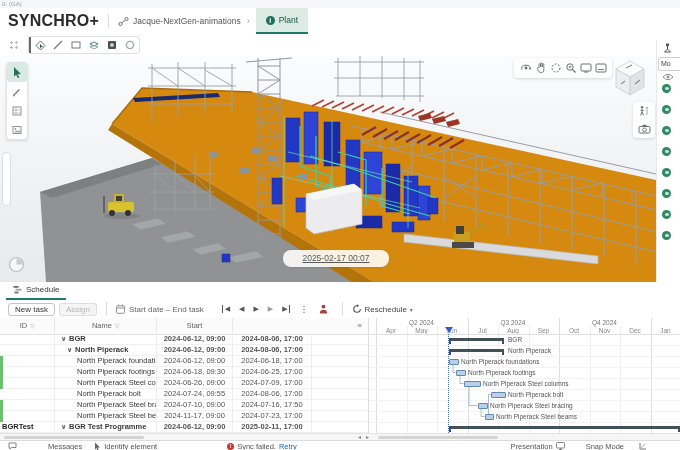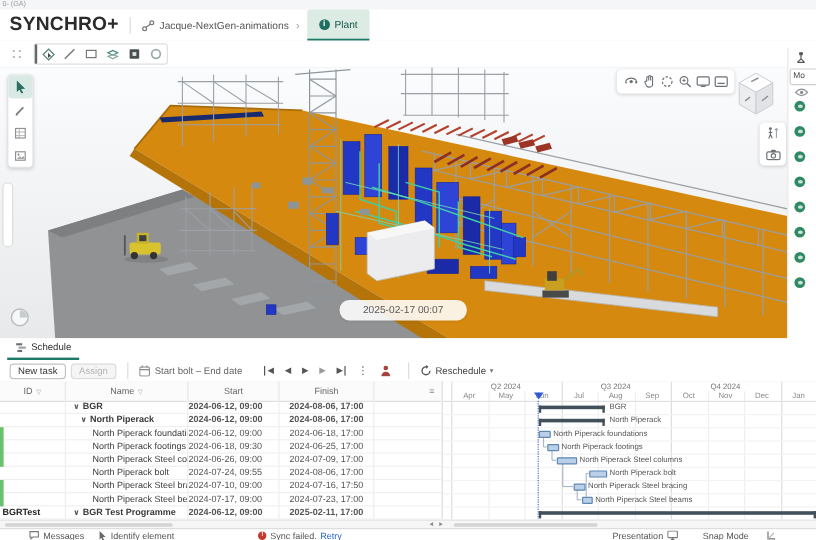--- a/index.html
+++ b/index.html
@@ -28,21 +28,21 @@
   .pbtn{width:20px;height:19px;display:flex;align-items:center;justify-content:center;}
   .pbtn.sel{background:#d8eae3;border-radius:3px;}
   #panel-handle{left:2px;top:96px;width:7px;height:52px;background:#fff;border:1px solid #ddd;border-radius:4px;}
   #navbar3d{left:514px;top:2px;height:20px;background:#fff;border-radius:4px;box-shadow:0 1px 3px rgba(0,0,0,.15);display:flex;align-items:center;padding:0 4px;}
   .nbtn{width:15px;height:16px;display:flex;align-items:center;justify-content:center;}
   #cube{left:612px;top:2px;}
   #walkpanel{left:633px;top:46px;width:22px;background:#fff;border-radius:4px;box-shadow:0 1px 3px rgba(0,0,0,.15);}
   .wbtn{width:22px;height:18px;display:flex;align-items:center;justify-content:center;}
   #simbtn{left:8px;top:200px;width:17px;height:17px;}
   #stamp{left:283px;top:194px;width:106px;height:17px;background:rgba(255,255,255,.88);border-radius:8px;
-         font-size:8.5px;color:#5a5a5a;text-align:center;line-height:17px;box-shadow:0 1px 2px rgba(0,0,0,.08);}
+         font-size:8.5px;color:#5a5a5a;text-align:center;line-height:17px;box-shadow:0 1px 2px rgba(0,0,0,.08);text-decoration:underline;}
   
   #rightbar{left:656px;top:40px;width:24px;height:242px;background:#fff;border-left:1px solid #e8e8e8;}
   .gdot{position:absolute;left:5px;width:9px;height:9px;border-radius:50%;background:#2f8a63;}
   .gdot::after{content:"";position:absolute;left:2.5px;top:3px;width:4px;height:2.5px;border-radius:50%;background:rgba(255,255,255,.75);}
   #mo-box{position:absolute;left:1px;top:17px;width:22px;height:12px;border:1px solid #cfcfcf;border-radius:2px;font-size:7px;color:#444;line-height:12px;padding-left:2px;overflow:hidden;background:#fff;}
   
   #tabrow{left:0;top:282px;width:680px;height:18px;background:#fff;border-bottom:1px solid #e2e2e2;display:flex;align-items:flex-end;}
   #sched-tab{margin-left:6px;height:17px;display:flex;align-items:center;border-bottom:2px solid #1d7a68;padding:0 7px;}
   #sched-tab .lbl{font-size:8px;color:#333;margin-left:4px;}
   #schedbar{left:0;top:300px;width:680px;height:18px;background:#fff;border-bottom:1px solid #e6e6e6;display:flex;align-items:center;font-size:8px;color:#555;}
@@ -56,21 +56,21 @@
   
   #table{left:0;top:318px;width:368px;height:115px;background:#fff;font-size:7.5px;overflow:hidden;}
   #thead{position:absolute;left:0;top:0;width:368px;height:16px;background:#fbfbfb;border-bottom:1px solid #e0e0e0;color:#666;}
   .hc{position:absolute;top:0;height:16px;line-height:16px;text-align:center;border-right:1px solid #e8e8e8;box-sizing:border-box;}
   .funnel{font-size:5.5px;color:#aaa;margin-left:3px;}
   .trow{position:absolute;left:0;width:368px;height:11px;border-bottom:1px solid #f0f0f0;box-sizing:border-box;}
   .trow.b{font-weight:bold;color:#222;}
   .cell{position:absolute;top:0;height:11px;line-height:10px;border-right:1px solid #eee;box-sizing:border-box;overflow:hidden;white-space:nowrap;}
   .c-id{left:0;width:55px;padding-left:2px;}
   .c-name{left:55px;width:102px;color:#3a3a3a;}
-  .c-start{left:157px;width:76px;text-align:left;color:#555;}
+  .c-start{left:157px;width:76px;text-align:center;color:#555;}
   .c-fin{left:233px;width:79px;text-align:center;color:#555;}
   .c-x{left:312px;width:56px;border-right:none;}
   .caret{display:inline-block;width:8px;color:#555;font-size:6.5px;}
   .gbar{position:absolute;left:0;width:2.5px;background:#69c06d;}
   
   #gantt{left:368px;top:318px;width:312px;height:115px;background:#fff;border-left:1px solid #ddd;overflow:hidden;font-size:6.5px;color:#777;}
   .qlbl,.mlbl{position:absolute;text-align:center;}
   .qlbl{top:1px;}
   .mlbl{top:8.5px;color:#888;}
   #ghead-line{position:absolute;left:0;top:16px;width:312px;height:1px;background:#e0e0e0;}
@@ -440,21 +440,21 @@
   </div>
 
   <div class="abs" id="schedbar">
     <span class="btn" style="margin-left:8px;">New task</span>
     <span class="btn dis" style="margin-left:4px;">Assign</span>
     <span class="vdiv"></span>
     <svg width="9" height="10" viewBox="0 0 9 10" style="margin-right:4px;">
       <rect x="0.5" y="1.8" width="8" height="7.5" rx="1" fill="none" stroke="#888" stroke-width="0.9"></rect>
       <path d="M2.5,0.5 V2.5 M6.5,0.5 V2.5 M0.5,4 H8.5" stroke="#888" stroke-width="0.9"></path>
     </svg>
-    <span style="color:#666;">Start bolt – End date</span>
+    <span style="color:#666;">Start date – End task</span>
     <span style="width:14px;"></span>
     <span class="pb first">◀</span>
     <span class="pb">◀</span>
     <span class="pb">▶</span>
     <span class="pb lite">▶</span>
     <span class="pb last">▶</span>
     <span class="kebab">⋮</span>
     <svg width="9" height="10" viewBox="0 0 9 10" style="margin:0 5px;">
       <circle cx="4.5" cy="2.6" r="1.9" fill="#a8423c"></circle>
       <path d="M0.8,9.5 a3.7,3.7 0 0 1 7.4,0 Z" fill="#a8423c"></path>
@@ -472,23 +472,20 @@
     <div id="thead">
       <div class="hc" style="left:0;width:55px;">
         <span>ID</span><span class="funnel">▽</span>
       </div>
       <div class="hc" style="left:55px;width:102px;">
         <span>Name</span><span class="funnel">▽</span>
       </div>
       <div class="hc" style="left:157px;width:76px;">
         <span>Start</span>
       </div>
-      <div class="hc" style="left:233px;width:79px;">
-        <span>Finish</span>
-      </div>
       <div class="hc" style="left:312px;width:56px;border-right:none;text-align:right;padding-right:6px;">
         <span style="color:#888;">≡</span>
       </div>
     </div>
 
     <div class="trow b" style="top:16px;">
       <span class="cell c-id"></span>
       <span class="cell c-name" style="padding-left:6px;"><i class="caret">∨</i><span>BGR</span></span>
       <span class="cell c-start">2024-06-12, 09:00</span>
       <span class="cell c-fin">2024-08-06, 17:00</span>
@@ -532,21 +529,21 @@
     <div class="trow" style="top:82px;">
       <span class="cell c-id"></span>
       <span class="cell c-name" style="padding-left:22px;"><span>North Piperack Steel bracing</span></span>
       <span class="cell c-start">2024-07-10, 09:00</span>
       <span class="cell c-fin">2024-07-16, 17:50</span>
       <span class="cell c-x"></span>
     </div>
     <div class="trow" style="top:93px;">
       <span class="cell c-id"></span>
       <span class="cell c-name" style="padding-left:22px;"><span>North Piperack Steel beams</span></span>
-      <span class="cell c-start">2024-07-17, 09:00</span>
+      <span class="cell c-start">2024-11-17, 09:00</span>
       <span class="cell c-fin">2024-07-23, 17:00</span>
       <span class="cell c-x"></span>
     </div>
     <div class="trow b" style="top:104px;">
       <span class="cell c-id">BGRTest</span>
       <span class="cell c-name" style="padding-left:6px;"><i class="caret">∨</i><span>BGR Test Programme</span></span>
       <span class="cell c-start">2024-06-12, 09:00</span>
       <span class="cell c-fin">2025-02-11, 17:00</span>
       <span class="cell c-x"></span>
     </div>
@@ -624,21 +621,21 @@
   </div>
 
   <div class="abs" id="scrollstrip">
     <div class="thumb" style="left:4px;width:140px;"></div>
     <span class="sarrow" style="left:358px;">◂</span>
     <span class="sarrow" style="left:366px;">▸</span>
     <div class="thumb" style="left:378px;width:120px;"></div>
   </div>
 
   <div class="abs" id="statusbar">
-    <div class="sitem" style="margin-left:24px;">
+    <div class="sitem" style="margin-left:8px;gap:28px;">
       <svg width="9" height="8" viewBox="0 0 9 8">
         <path d="M1,1 H8 V5.5 H3.5 L1.8,7 V5.5 H1 Z" fill="none" stroke="#777" stroke-width="0.9"></path>
       </svg>
       <span>Messages</span>
     </div>
     <div class="sitem">
       <svg width="7" height="9" viewBox="0 0 7 9">
         <path d="M1,0.5 L6,5.5 L3.6,5.6 L4.8,8 L3.6,8.5 L2.5,6.1 L1,7.5 Z" fill="#666"></path>
       </svg>
       <span>Identify element</span>

